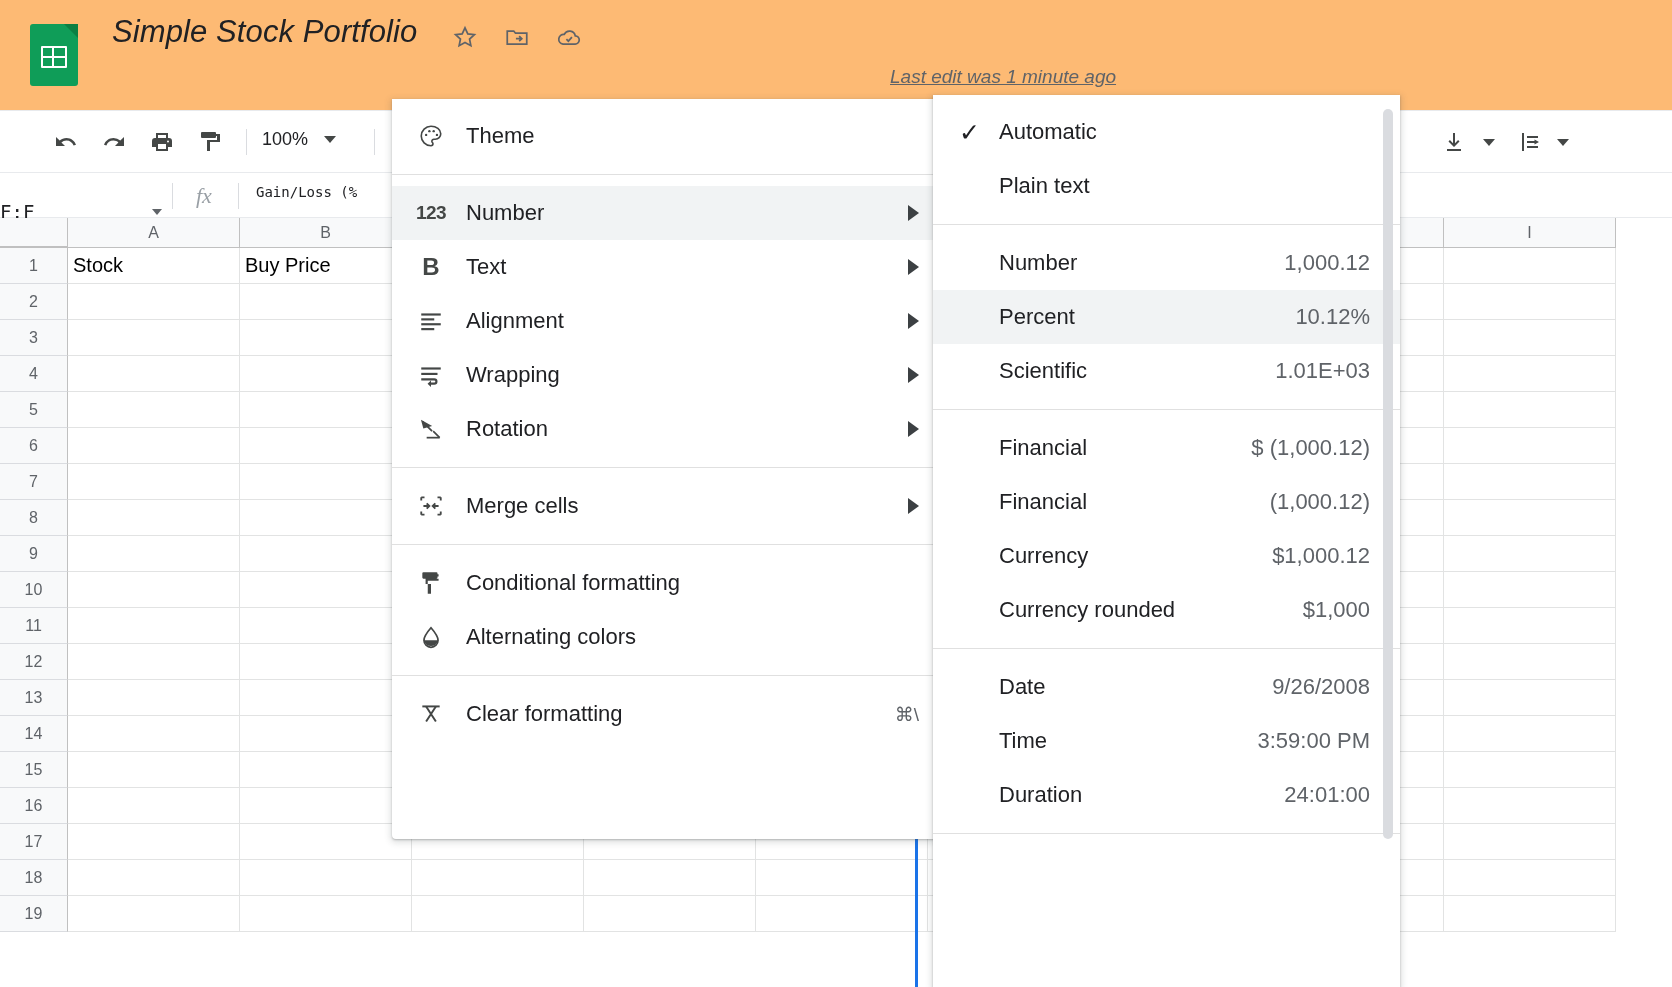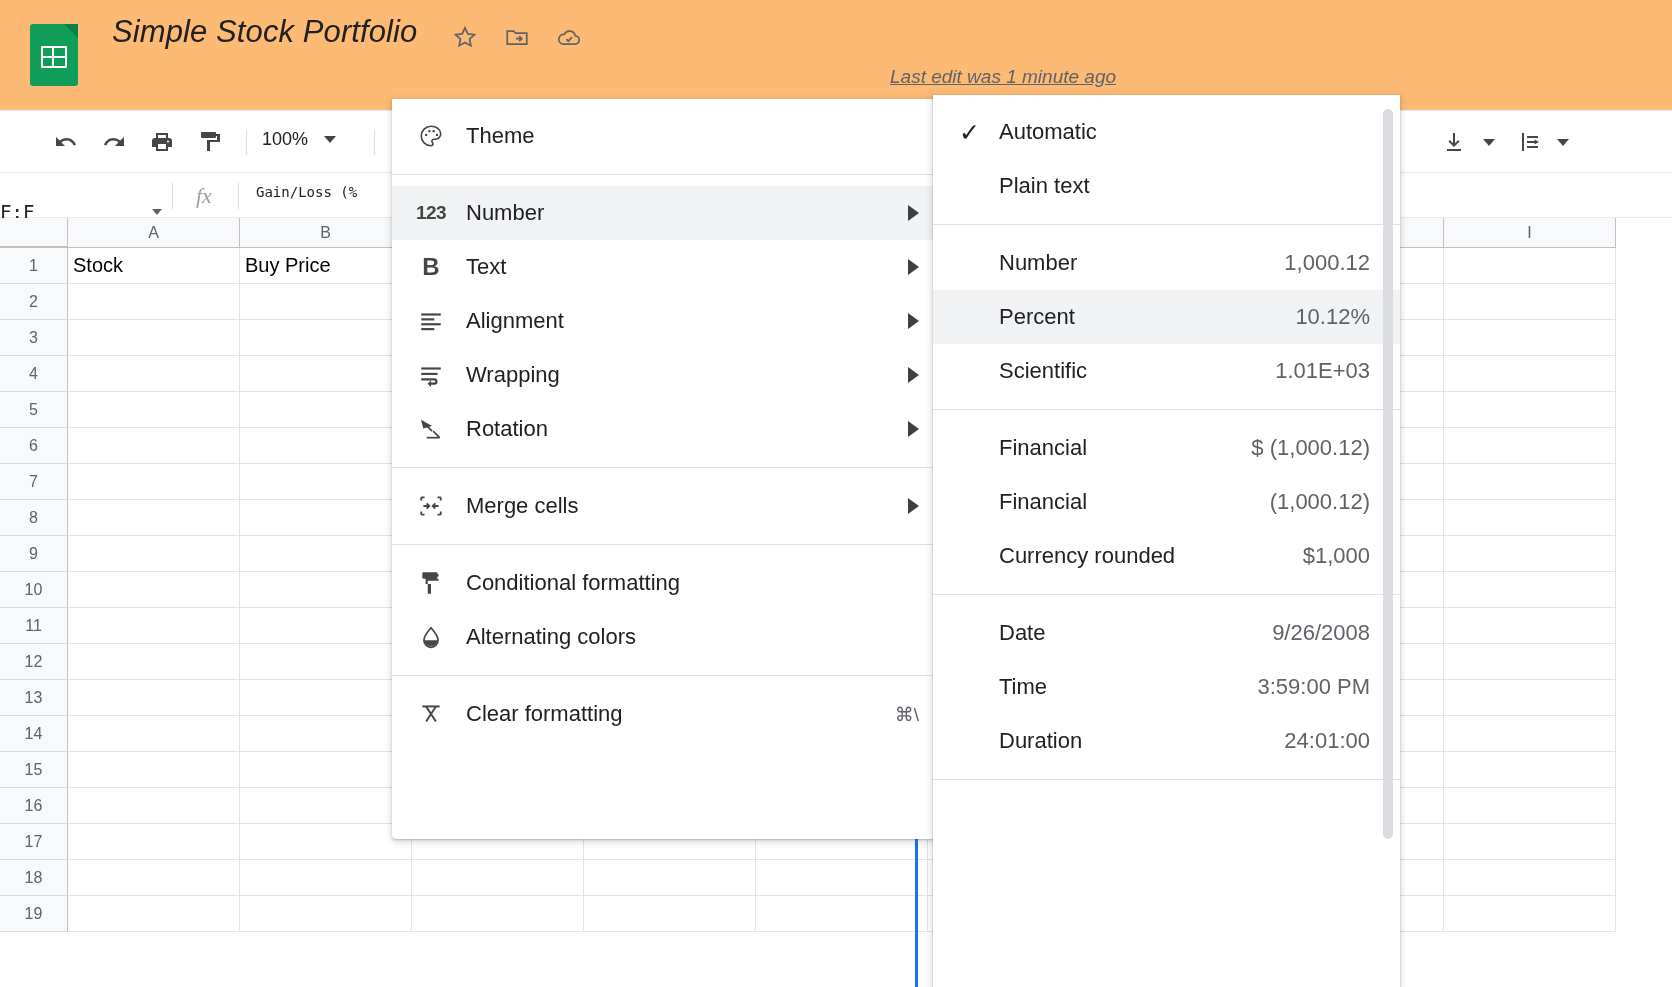--- a/index.html
+++ b/index.html
@@ -639,20 +639,24 @@
         <div class="ndiv"></div>
         <div class="ni">
           <span class="ni-label">Financial</span>
           <span class="ni-value">$ (1,000.12)</span>
         </div>
         <div class="ni">
           <span class="ni-label">Financial</span>
           <span class="ni-value">(1,000.12)</span>
         </div>
         <div class="ni">
+          <span class="ni-label">Currency</span>
+          <span class="ni-value">$1,000.12</span>
+        </div>
+        <div class="ni">
           <span class="ni-label">Currency rounded</span>
           <span class="ni-value">$1,000</span>
         </div>
         <div class="ndiv"></div>
         <div class="ni">
           <span class="ni-label">Date</span>
           <span class="ni-value">9/26/2008</span>
         </div>
         <div class="ni">
           <span class="ni-label">Time</span>

